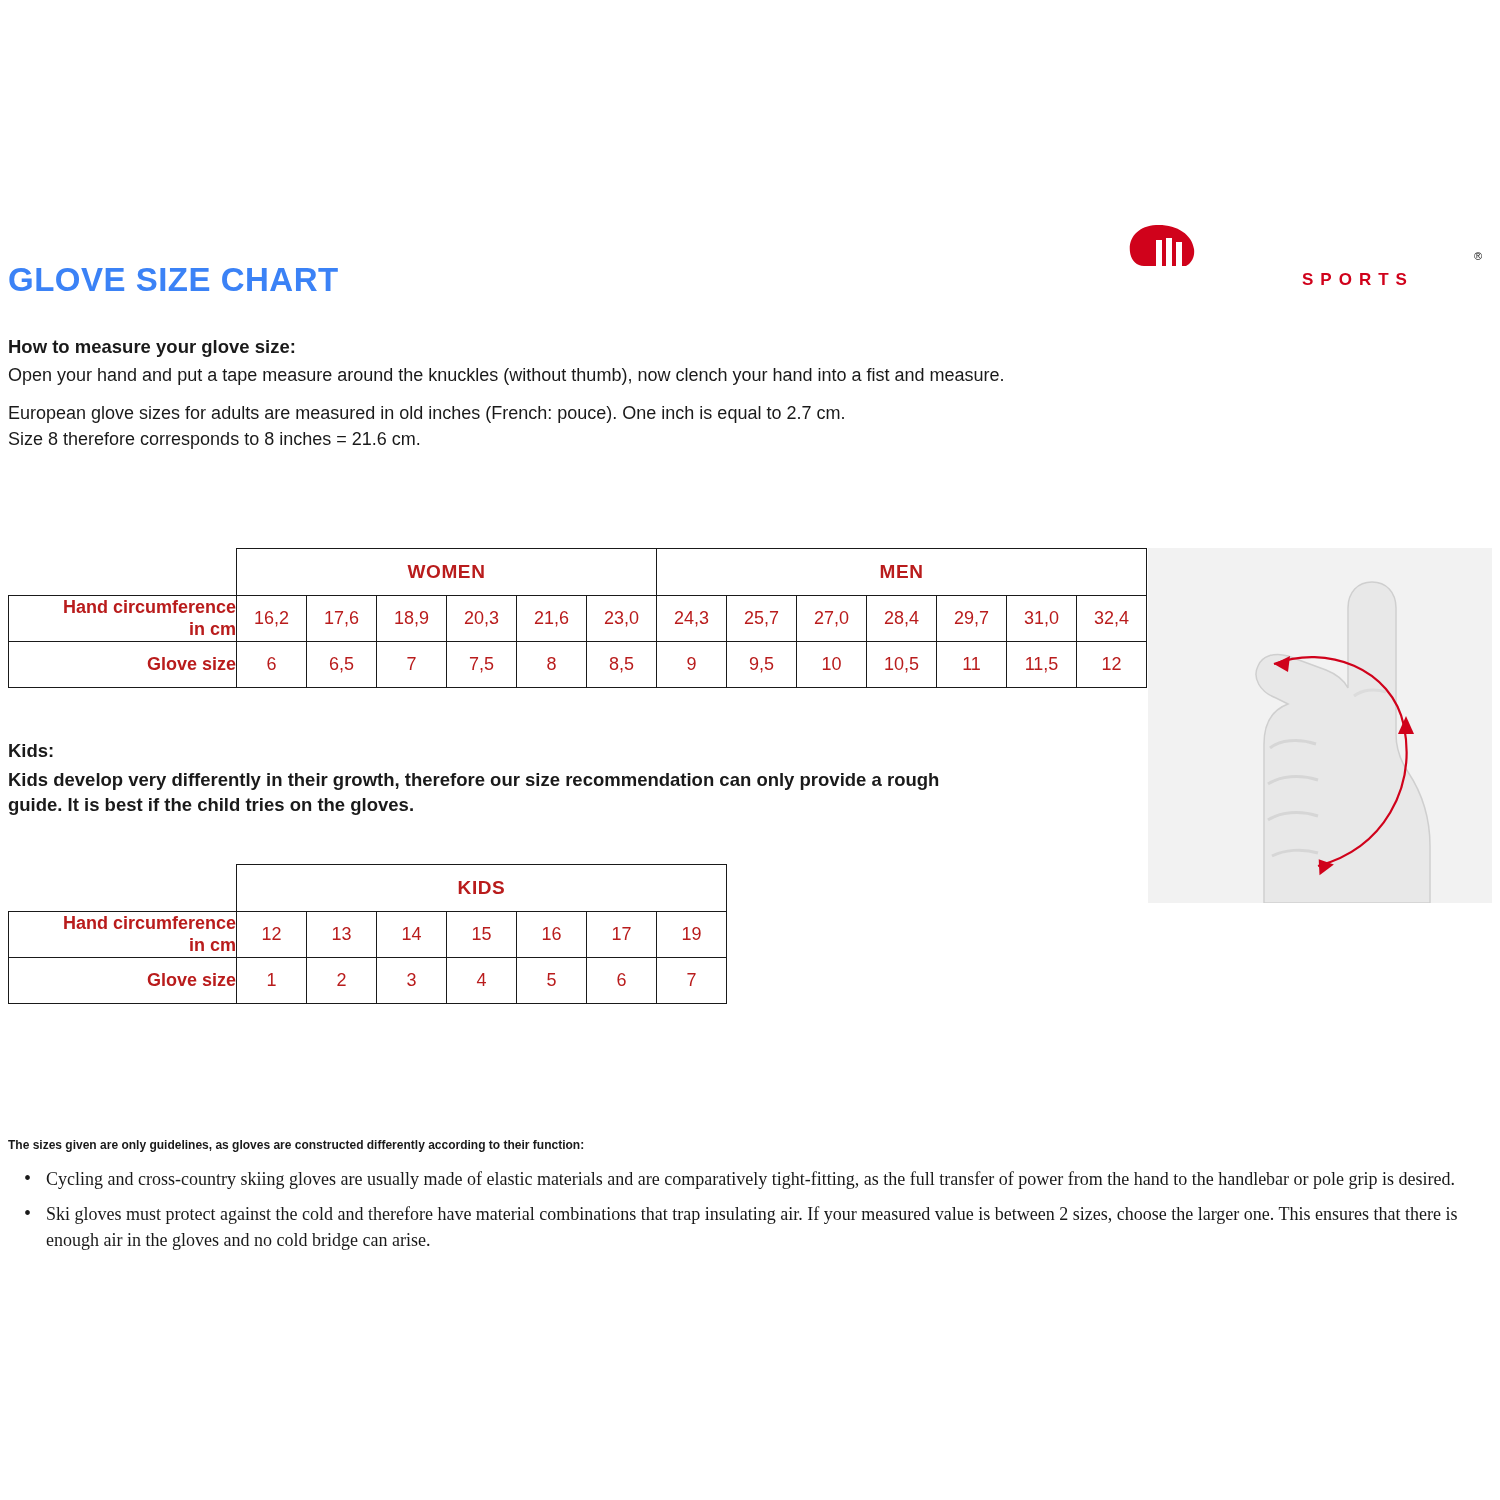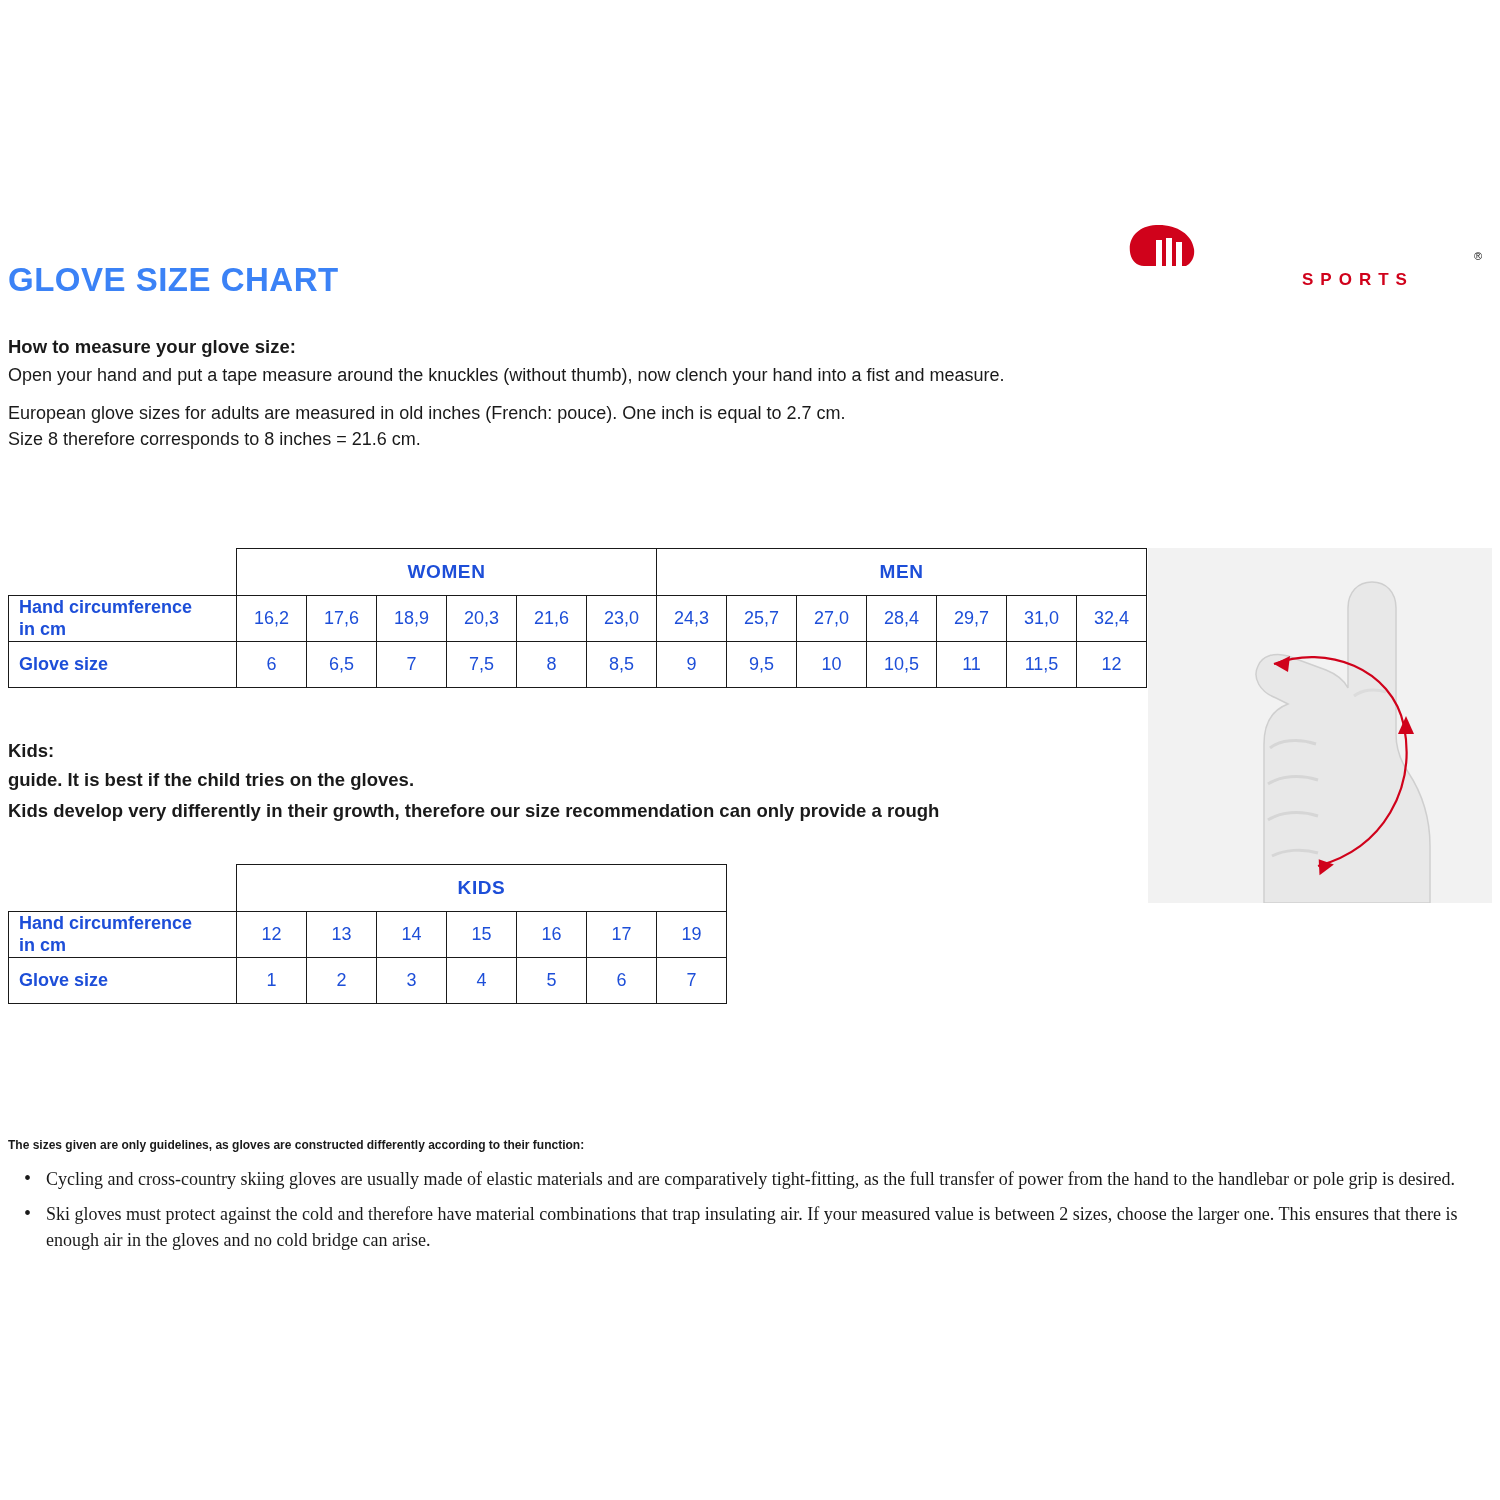--- a/index.html
+++ b/index.html
@@ -111,21 +111,21 @@
     left: 8px;
     top: 864px;
   }
   table.sizes {
     border-collapse: collapse;
     table-layout: fixed;
   }
   table.sizes td, table.sizes th {
     border: 1px solid #1a1a1a;
     font-size: 18px;
-    color: #1d4ed8;
+    color: #b91c1c;
     text-align: center;
     font-weight: normal;
     padding: 0;
     height: 46px;
     box-sizing: border-box;
   }
   table.sizes .grouphead {
     font-weight: bold;
     font-size: 19px;
     letter-spacing: 0.6px;
@@ -137,21 +137,21 @@
     padding-left: 10px;
     font-size: 18px;
     line-height: 1.22;
   }
   .adults-table .rowlabel { width: 228px; }
   .adults-table .datacol { width: 70px; }
   .adults-table .blank { border: none; }
   .kids-table .rowlabel { width: 228px; }
   .kids-table .datacol { width: 70px; }
   .kids-table .blank { border: none; }
-  .rowlabel span.two-line { display: block; }
+  .rowlabel span.two-line { display: block; text-align: right; }
 
   
   .hand-panel {
     position: absolute;
     left: 1148px;
     top: 548px;
     width: 344px;
     height: 355px;
     background: #f2f2f2;
     overflow: hidden;
@@ -256,22 +256,22 @@
         <td class="datacol">11</td>
         <td class="datacol">11,5</td>
         <td class="datacol">12</td>
       </tr>
     </tbody>
       </table>
   </div>
 
   <div style="position:absolute; left:8px; top:740px; width:1120px;">
     <p class="lbl">Kids:</p>
+    <p class="lbl" style="font-weight:bold; line-height:1.35; margin-bottom:0;">Kids develop very differently in their growth, therefore our size recommendation can only provide a rough</p>
     <p class="lbl" style="font-weight:bold; line-height:1.35;">guide. It is best if the child tries on the gloves.</p>
-    <p class="lbl" style="font-weight:bold; line-height:1.35; margin-bottom:0;">Kids develop very differently in their growth, therefore our size recommendation can only provide a rough</p>
   </div>
 
   <div class="table-wrap-kids">
     <table class="sizes kids-table">
       <tbody>
           <tr>
         <td class="blank"></td>
         <td class="grouphead" colspan="7">KIDS</td>
       </tr>
       <tr>

